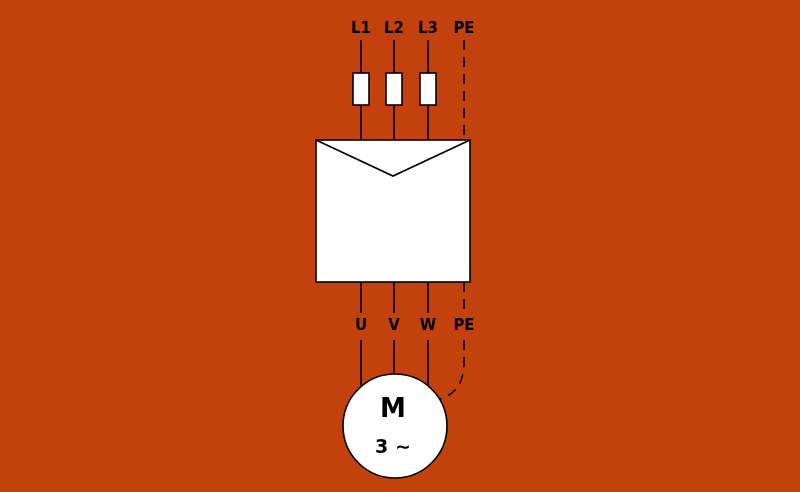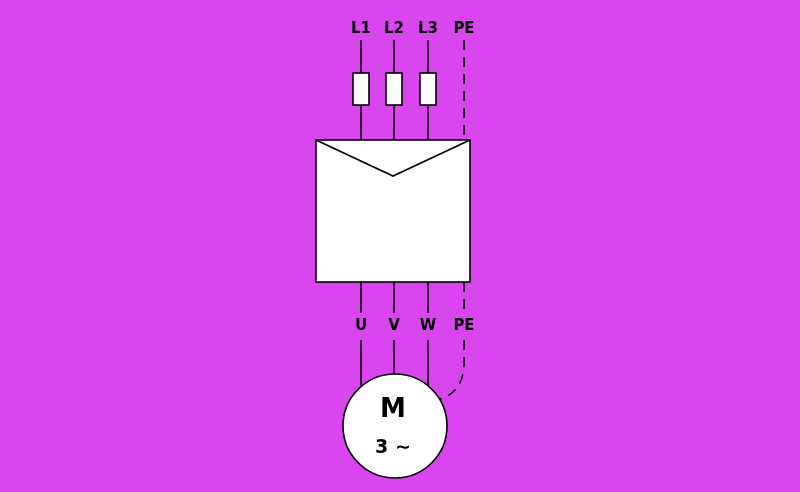--- a/index.html
+++ b/index.html
@@ -8,21 +8,21 @@
       background: #ffffff;
       width: 800px;
       height: 492px;
       overflow: hidden;
       font-family: "DejaVu Sans", sans-serif;
     }
     .diagram-wrap {
       width: 800px;
       height: 492px;
       position: relative;
-      background: #d946ef;
+      background: #c2410c;
     }
     svg text {
       font-family: "DejaVu Sans", "Liberation Sans", sans-serif;
       font-weight: bold;
       fill: #000000;
     }
     .terminal-label { font-size: 15px; }
     .motor-letter { font-size: 26px; }
     .motor-phase { font-size: 19px; }
     .wire { stroke: #000000; stroke-width: 1.6; fill: none; }

